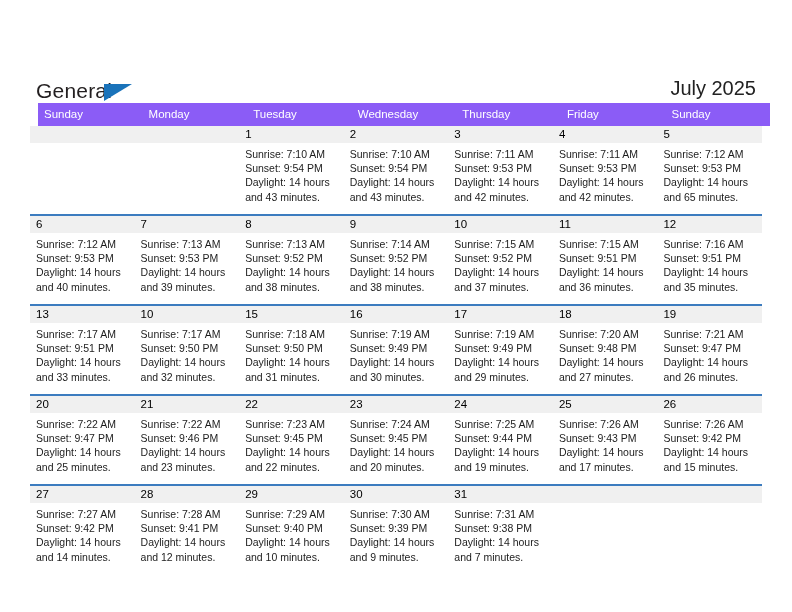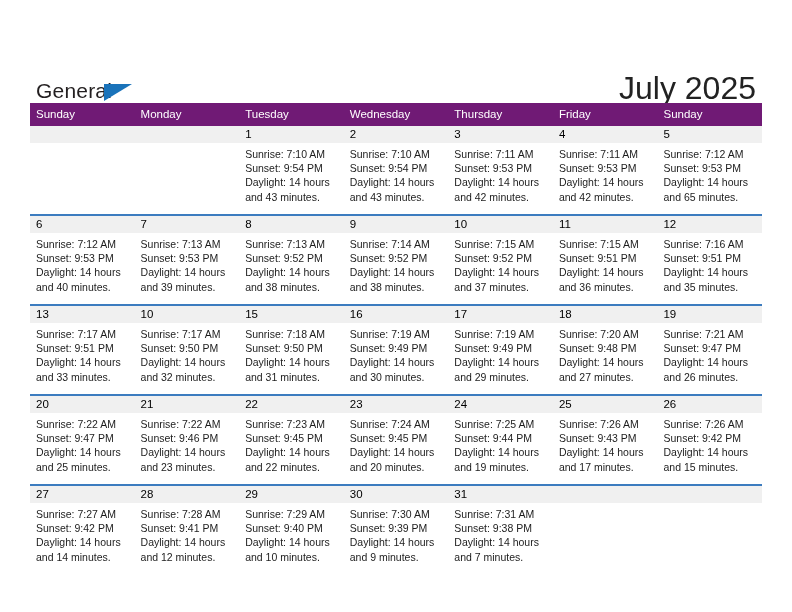--- a/index.html
+++ b/index.html
@@ -67,21 +67,21 @@
     font-family: "Liberation Sans", sans-serif;
   }
 
   .title-block {
     position: absolute;
     right: 0;
     top: 0;
     text-align: right;
   }
   .month-title {
-    font-size: 32px;
+    font-size: 20px;
     color: #222222;
     line-height: 34px;
     white-space: nowrap;
   }
   .location-title {
     font-size: 11px;
     color: #a21caf;
     line-height: 22px;
     margin-top: 4px;
     white-space: nowrap;
@@ -91,21 +91,22 @@
   .calendar {
     position: absolute;
     left: 30px;
     top: 103px;
     width: 732px;
   }
 
   .weekday-row {
     display: flex;
     width: 100%;
-    background: #701a75;
+    background: #8b5cf6;
+    margin-left: 8px;
   }
   .weekday-cell {
     flex: 1 1 0;
     box-sizing: border-box;
     padding: 4px 0 5px 6px;
     color: #ffffff;
     font-size: 11.5px;
     line-height: 14px;
     white-space: nowrap;
   }

